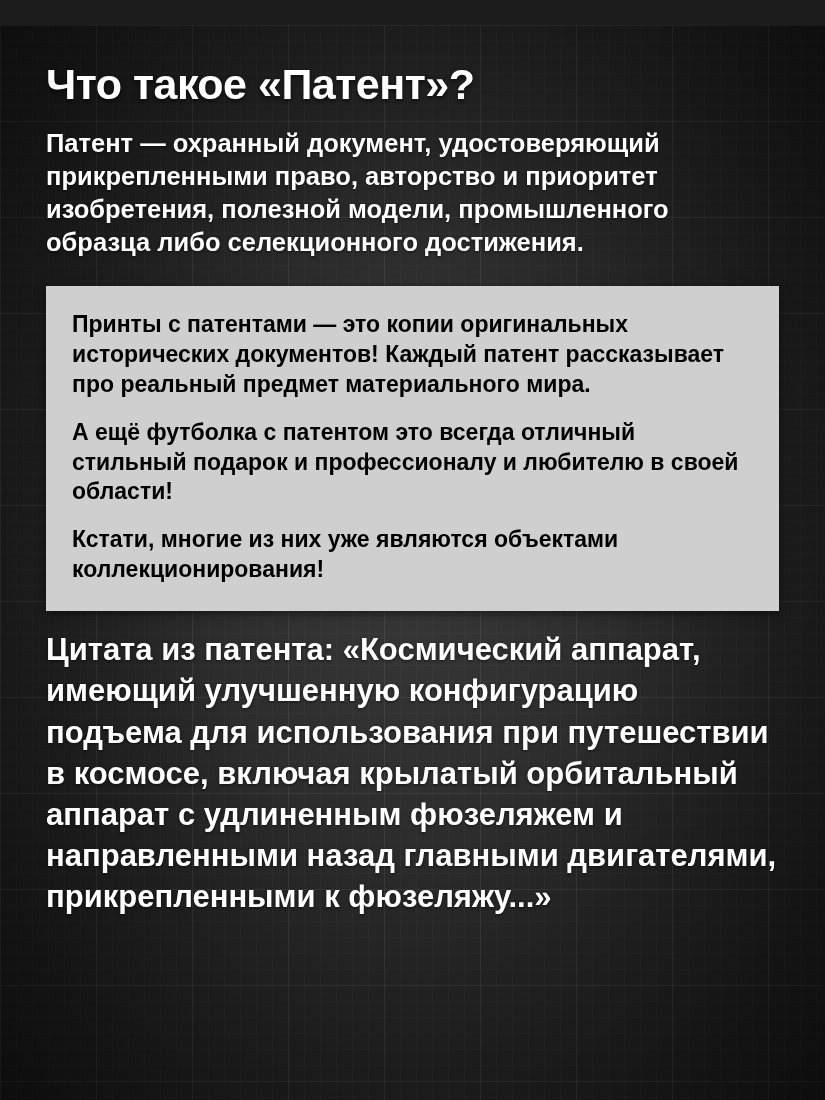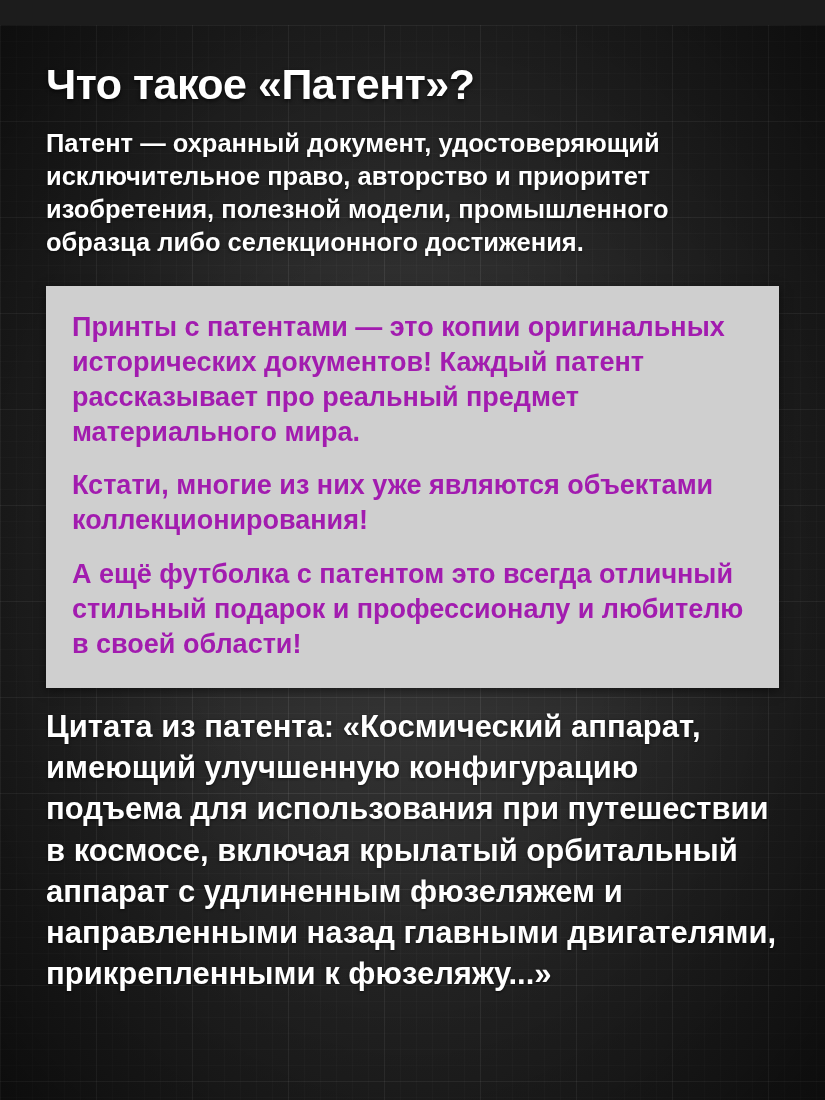--- a/index.html
+++ b/index.html
@@ -65,24 +65,24 @@
   }
   .callout {
     margin-top: 27px;
     background: #cfcfcf;
     color: #101010;
     padding: 24px 26px 26px 26px;
     box-shadow: 0 3px 10px rgba(0,0,0,0.5);
   }
   .callout p {
     margin: 0 0 18px 0;
-    font-size: 27px;
+    font-size: 23px;
     font-weight: bold;
     line-height: 1.30;
-    color: #a21caf;
+    color: #000000;
   }
   .callout p:last-child {
     margin-bottom: 0;
   }
   h2.section-title {
     color: #ffffff;
     font-size: 35px;
     font-weight: bold;
     margin: 34px 0 0 0;
     line-height: 1.1;
@@ -100,25 +100,25 @@
 </style>
 </head>
 <body>
 
 <div class="page">
   <div class="vignette"></div>
   <div class="content">
 
     <h1 class="title">Что такое «Патент»?</h1>
 
-    <p class="intro">Патент — охранный документ, удостоверяющий исключительное право, авторство и приоритет изобретения, полезной модели, промышленного образца либо селекционного достижения.</p>
+    <p class="intro">Патент — охранный документ, удостоверяющий прикрепленными право, авторство и приоритет изобретения, полезной модели, промышленного образца либо селекционного достижения.</p>
 
     <div class="callout">
       <p>Принты с патентами — это копии оригинальных исторических документов! Каждый патент рассказывает про реальный предмет материального мира.</p>
+      <p>А ещё футболка с патентом это всегда отличный стильный подарок и профессионалу и любителю в своей области!</p>
       <p>Кстати, многие из них уже являются объектами коллекционирования!</p>
-      <p>А ещё футболка с патентом это всегда отличный стильный подарок и профессионалу и любителю в своей области!</p>
     </div>
 
 
     <p class="quote">Цитата из патента: «Космический аппарат, имеющий улучшенную конфигурацию подъема для использования при путешествии в космосе, включая крылатый орбитальный аппарат с удлиненным фюзеляжем и направленными назад главными двигателями, прикрепленными к фюзеляжу...»</p>
 
   </div>
 </div>
 
 </body></html>

